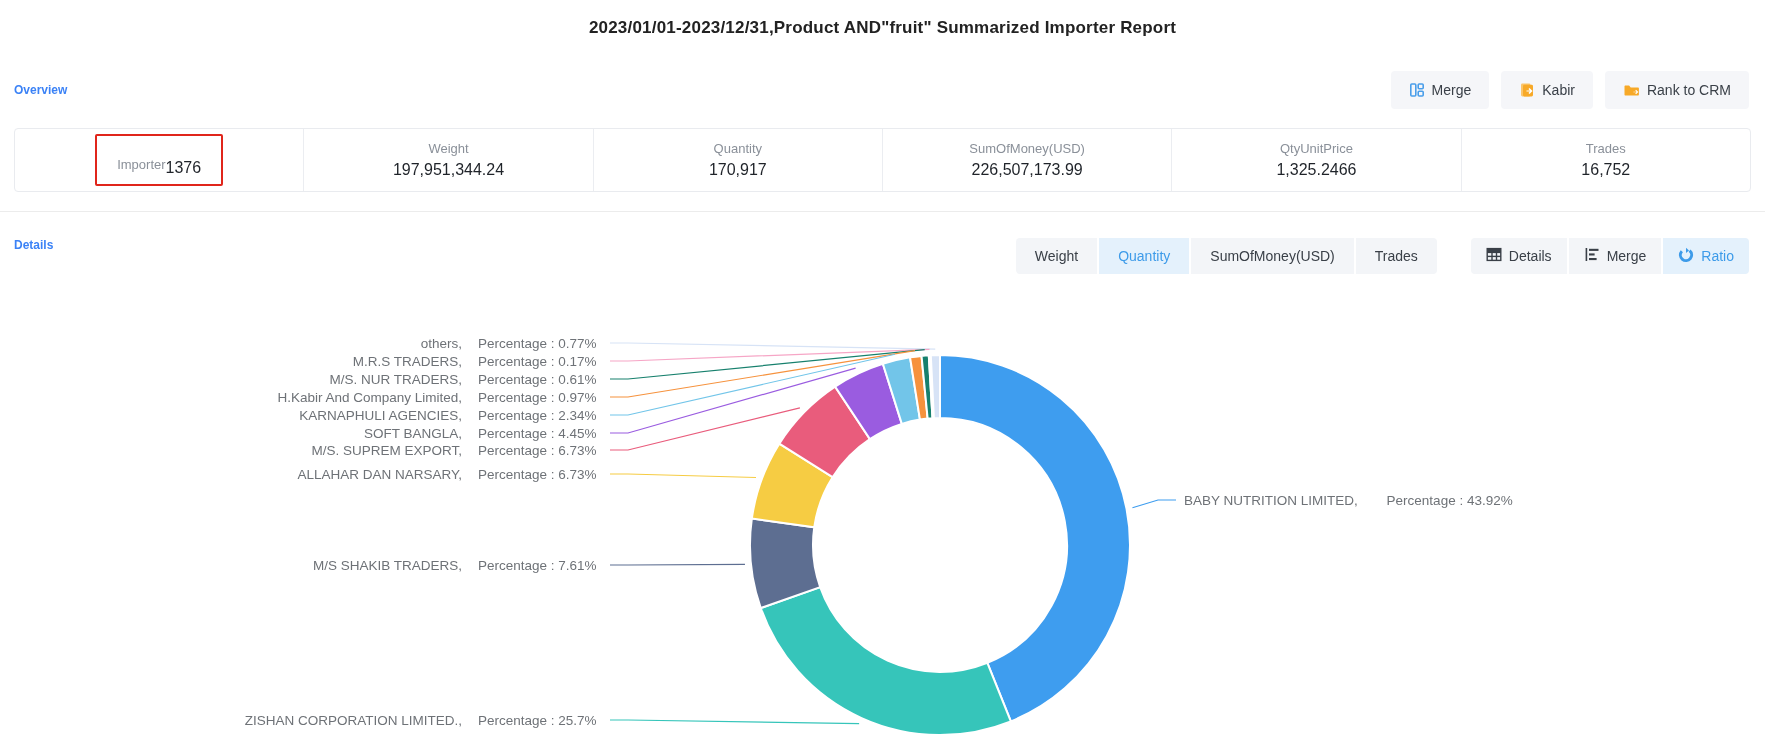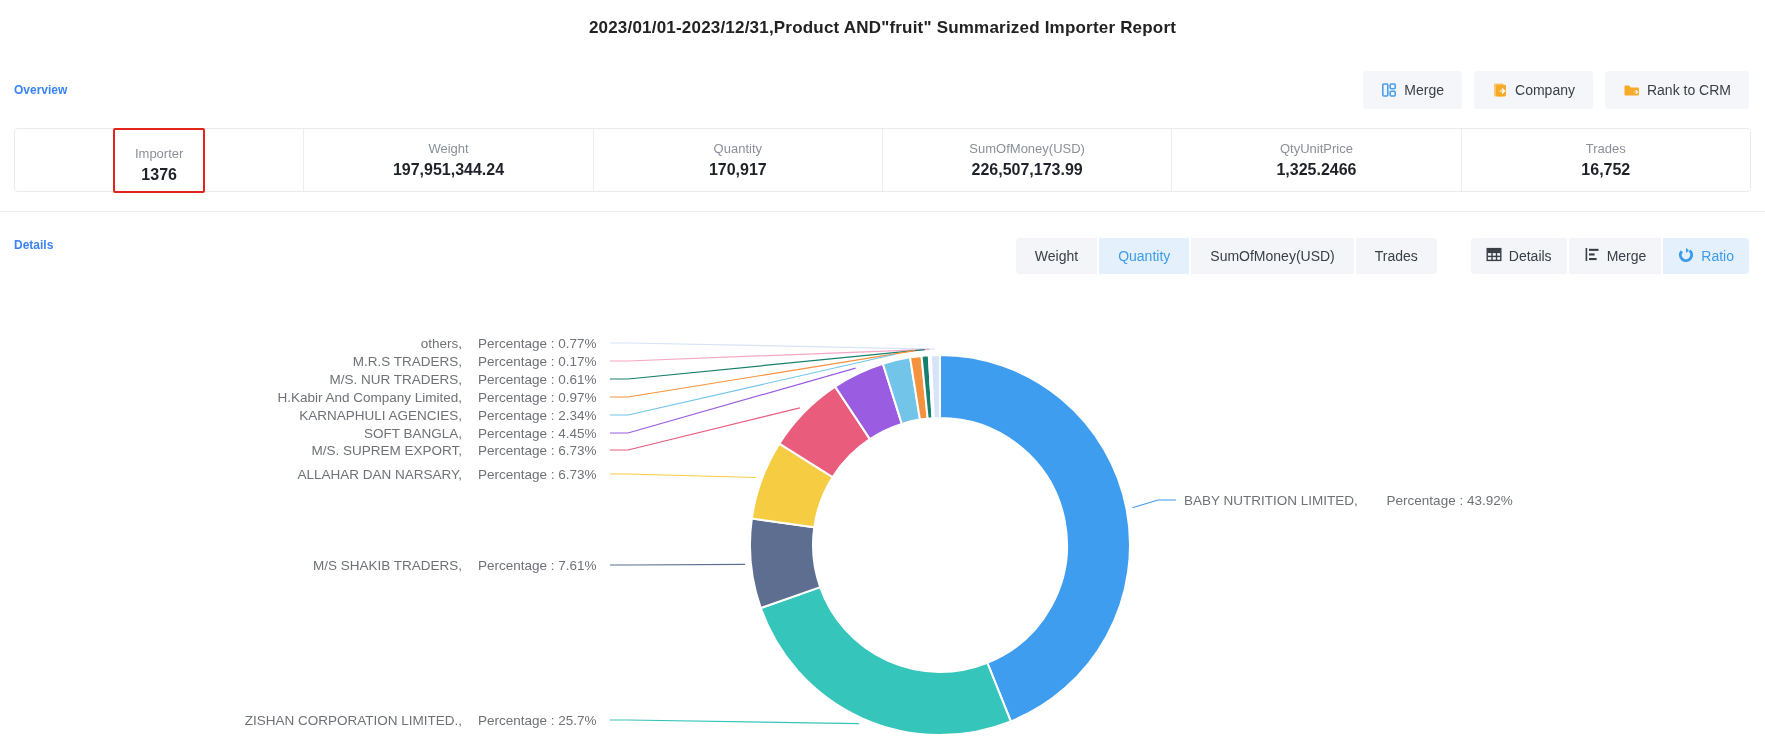--- a/index.html
+++ b/index.html
@@ -19,23 +19,23 @@
     background:#f5f6f9; border:none; border-radius:4px; font-size:14px; color:#3a4048;
     font-family:inherit; cursor:pointer; }
   .btn svg { display:block; }
 
   
   .stats-card { position:absolute; top:128px; left:14px; right:14px; height:64px;
     border:1px solid #e9ebef; border-radius:4px; display:flex; align-items:stretch; background:#fff; }
   .stat { flex:1; display:flex; flex-direction:column; align-items:center; justify-content:center; position:relative; }
   .stat + .stat { border-left:1px solid #ebedf1; }
   .stat-label { font-size:13px; color:#8a9099; line-height:1; }
-  .stat-value { font-size:16px; font-weight:700; color:#1f2329; margin-top:7px; line-height:1; }
+  .stat-value { font-size:16px; font-weight:400; color:#1f2329; margin-top:7px; line-height:1; }
   .red-box { border:2px solid #e0251b; border-radius:2px; padding:17px 20px 8px;
-    display:flex; flex-direction:column; align-items:center; }
+    display:flex; flex-direction:row; align-items:center; }
 
   .section-divider { position:absolute; top:211px; left:0; right:0; height:1px; background:#ececec; }
 
   
   .details-row { position:absolute; top:238px; left:14px; right:16px; height:38px;
     display:flex; align-items:flex-start; justify-content:space-between; }
   .details-controls { display:flex; align-items:center; }
   .seg-group { display:flex; gap:2px; }
   .seg { display:flex; align-items:center; gap:7px; height:36px; padding:0 19px;
     background:#f3f5f8; font-size:14px; color:#3a4048; cursor:pointer; border:none; font-family:inherit; }
@@ -71,21 +71,21 @@
           <span>Merge</span>
         </button>
         <button class="btn">
           <span>
             <svg width="16" height="16" viewBox="0 0 16 16">
               <rect x="2" y="1.5" width="9.5" height="13" rx="1.4" fill="#fbc56b"></rect>
               <rect x="4" y="2.8" width="10" height="11.7" rx="1.4" fill="#f7a928"></rect>
               <path d="M7.5 8.6h3.4l-1.4-1.5 1-1 3.1 3-3.1 3-1-1 1.4-1.5H7.5z" fill="#fff"></path>
             </svg>
           </span>
-          <span>Company</span>
+          <span>Kabir</span>
         </button>
         <button class="btn">
           <span>
             <svg width="17" height="16" viewBox="0 0 17 16">
               <path d="M1.5 3.4h4.6l1.6 2h7.2c.6 0 1 .4 1 1v6.2c0 .6-.4 1-1 1H2.5c-.6 0-1-.4-1-1V4.4c0-.6.4-1 1-1z" fill="#f7a928"></path>
               <path d="M9.8 11.2h4l-1.6-1.7 1-.9 3 3-3 3-1-.9 1.6-1.7h-4z" fill="#fff" transform="scale(.78) translate(3.5 1.2)"></path>
             </svg>
           </span>
           <span>Rank to CRM</span>
         </button>

